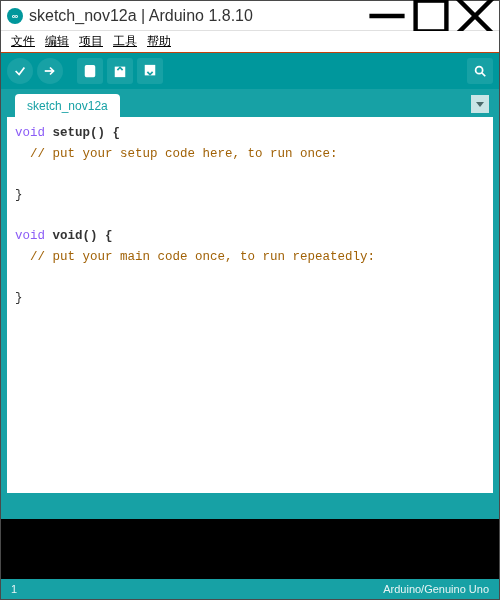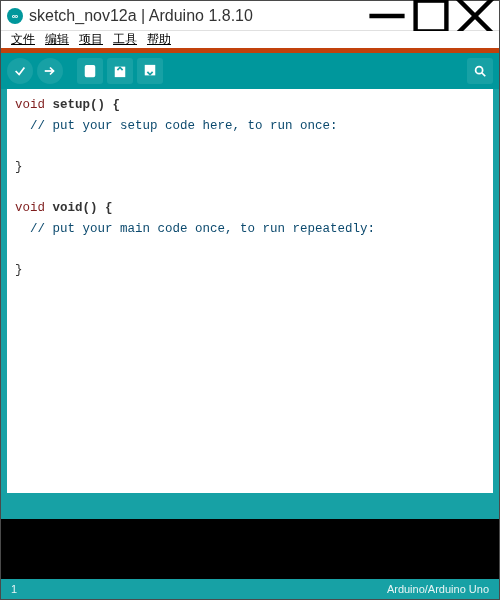--- a/index.html
+++ b/index.html
@@ -3,37 +3,37 @@
 <meta charset="utf-8">
 <style>
   * { box-sizing: border-box; margin: 0; padding: 0; }
   body { font-family: "Segoe UI", Tahoma, sans-serif; font-size: 12px; background: #fff; }
   .window { width: 500px; height: 600px; border: 1px solid #4a4a4a; display: flex; flex-direction: column; background: #fff; }
   .titlebar { height: 30px; background: #fff; display: flex; align-items: center; padding: 0 2px 0 6px; border-bottom: 1px solid #e0e0e0; }
   .app-icon { width: 16px; height: 16px; border-radius: 50%; background: #00979c; color: #fff; display: flex; align-items: center; justify-content: center; font-size: 9px; font-weight: bold; margin-right: 6px; }
   .title { flex: 1; color: #333; font-size: 16px; }
   .win-controls { display: flex; }
   .win-btn { width: 44px; height: 30px; display: flex; align-items: center; justify-content: center; font-family: sans-serif; font-size: 11px; cursor: default; }
-  .menubar { height: 22px; background: #fff; display: flex; align-items: center; padding: 0 6px; gap: 2px; border-bottom: 5px solid #c2410c; }
+  .menubar { height: 22px; background: #fff; display: flex; align-items: center; padding: 0 6px; gap: 2px; border-bottom: 1px solid #c2410c; }
   .menu-item { padding: 2px 4px; cursor: default; text-decoration: underline; font-size: 12px; }
   .toolbar { height: 36px; background: #00979c; display: flex; align-items: center; padding: 0 6px; gap: 4px; }
   .tool-btn { width: 26px; height: 26px; border-radius: 3px; background: #17a1a5; display: flex; align-items: center; justify-content: center; cursor: pointer; }
   .tool-btn.round { border-radius: 50%; }
   .tool-btn svg { width: 14px; height: 14px; stroke: #fff; fill: none; stroke-width: 2; }
   .tool-btn.filled svg { fill: #fff; stroke: #fff; }
   .tool-spacer { flex: 1; }
   .tabbar { height: 28px; background: #17a1a5; display: flex; align-items: flex-end; padding: 0 10px 0 14px; }
   .tab { background: #fff; color: #17a1a5; padding: 5px 12px 4px 12px; border-radius: 4px 4px 0 0; font-size: 12px; cursor: pointer; }
   .tab-spacer { flex: 1; }
   .tab-drop { width: 18px; height: 18px; background: #c9e5e6; display: flex; align-items: center; justify-content: center; margin-bottom: 4px; cursor: pointer; }
   .editor-wrap { flex: 1; display: flex; background: #17a1a5; padding: 0 6px 6px 6px; min-height: 0; }
   .editor { flex: 1; background: #fff; padding: 6px 8px; font-family: Consolas, "Courier New", monospace; font-size: 12.5px; line-height: 1.65; white-space: pre; overflow: auto; color: #333; }
-  .kw { color: #7f1d1d; }
+  .kw { color: #8b5cf6; }
   .fn { color: #333; font-weight: bold; }
-  .cm { color: #0c4a6e; }
+  .cm { color: #a16207; }
   .status1 { height: 20px; background: #17a1a5; }
   .console { height: 60px; background: #000; }
   .status2 { height: 20px; background: #17a1a5; color: #e8f5f5; display: flex; align-items: center; padding: 0 10px; font-size: 11px; }
   .status2-spacer { flex: 1; }
 </style>
 </head>
 <body>
 
 <div class="window">
 
@@ -100,35 +100,44 @@
     </div>
     <div class="tool-spacer"></div>
     <div class="tool-btn">
       <svg viewBox="0 0 16 16">
           <circle cx="7" cy="7" r="4"></circle>
           <line x1="10" y1="10" x2="14" y2="14"></line>
         </svg>
     </div>
   </div>
 
+  <div class="tabbar">
+    <div class="tab">sketch_nov12a</div>
+    <div class="tab-spacer"></div>
+    <div class="tab-drop">
+      <svg width="10" height="10" viewBox="0 0 10 10">
+          <polygon points="1,3 9,3 5,8" fill="#4a6a6a"></polygon>
+        </svg>
+    </div>
+  </div>
 
   <div class="editor-wrap">
     <div class="editor"><span class="kw">void</span><span class="fn"> setup() {</span>
 <span class="cm">  // put your setup code here, to run once:</span>
 <span></span>
 <span>}</span>
 <span></span>
 <span class="kw">void</span><span class="fn"> void() {</span>
 <span class="cm">  // put your main code once, to run repeatedly:</span>
 <span></span>
 <span>}</span>
 </div>
   </div>
 
   <div class="status1"></div>
   <div class="console"></div>
   <div class="status2">
     <span>1</span>
     <div class="status2-spacer"></div>
-    <span>Arduino/Arduino Uno</span>
+    <span>Arduino/Genuino Uno</span>
   </div>
 
 </div>
 
 </body></html>

